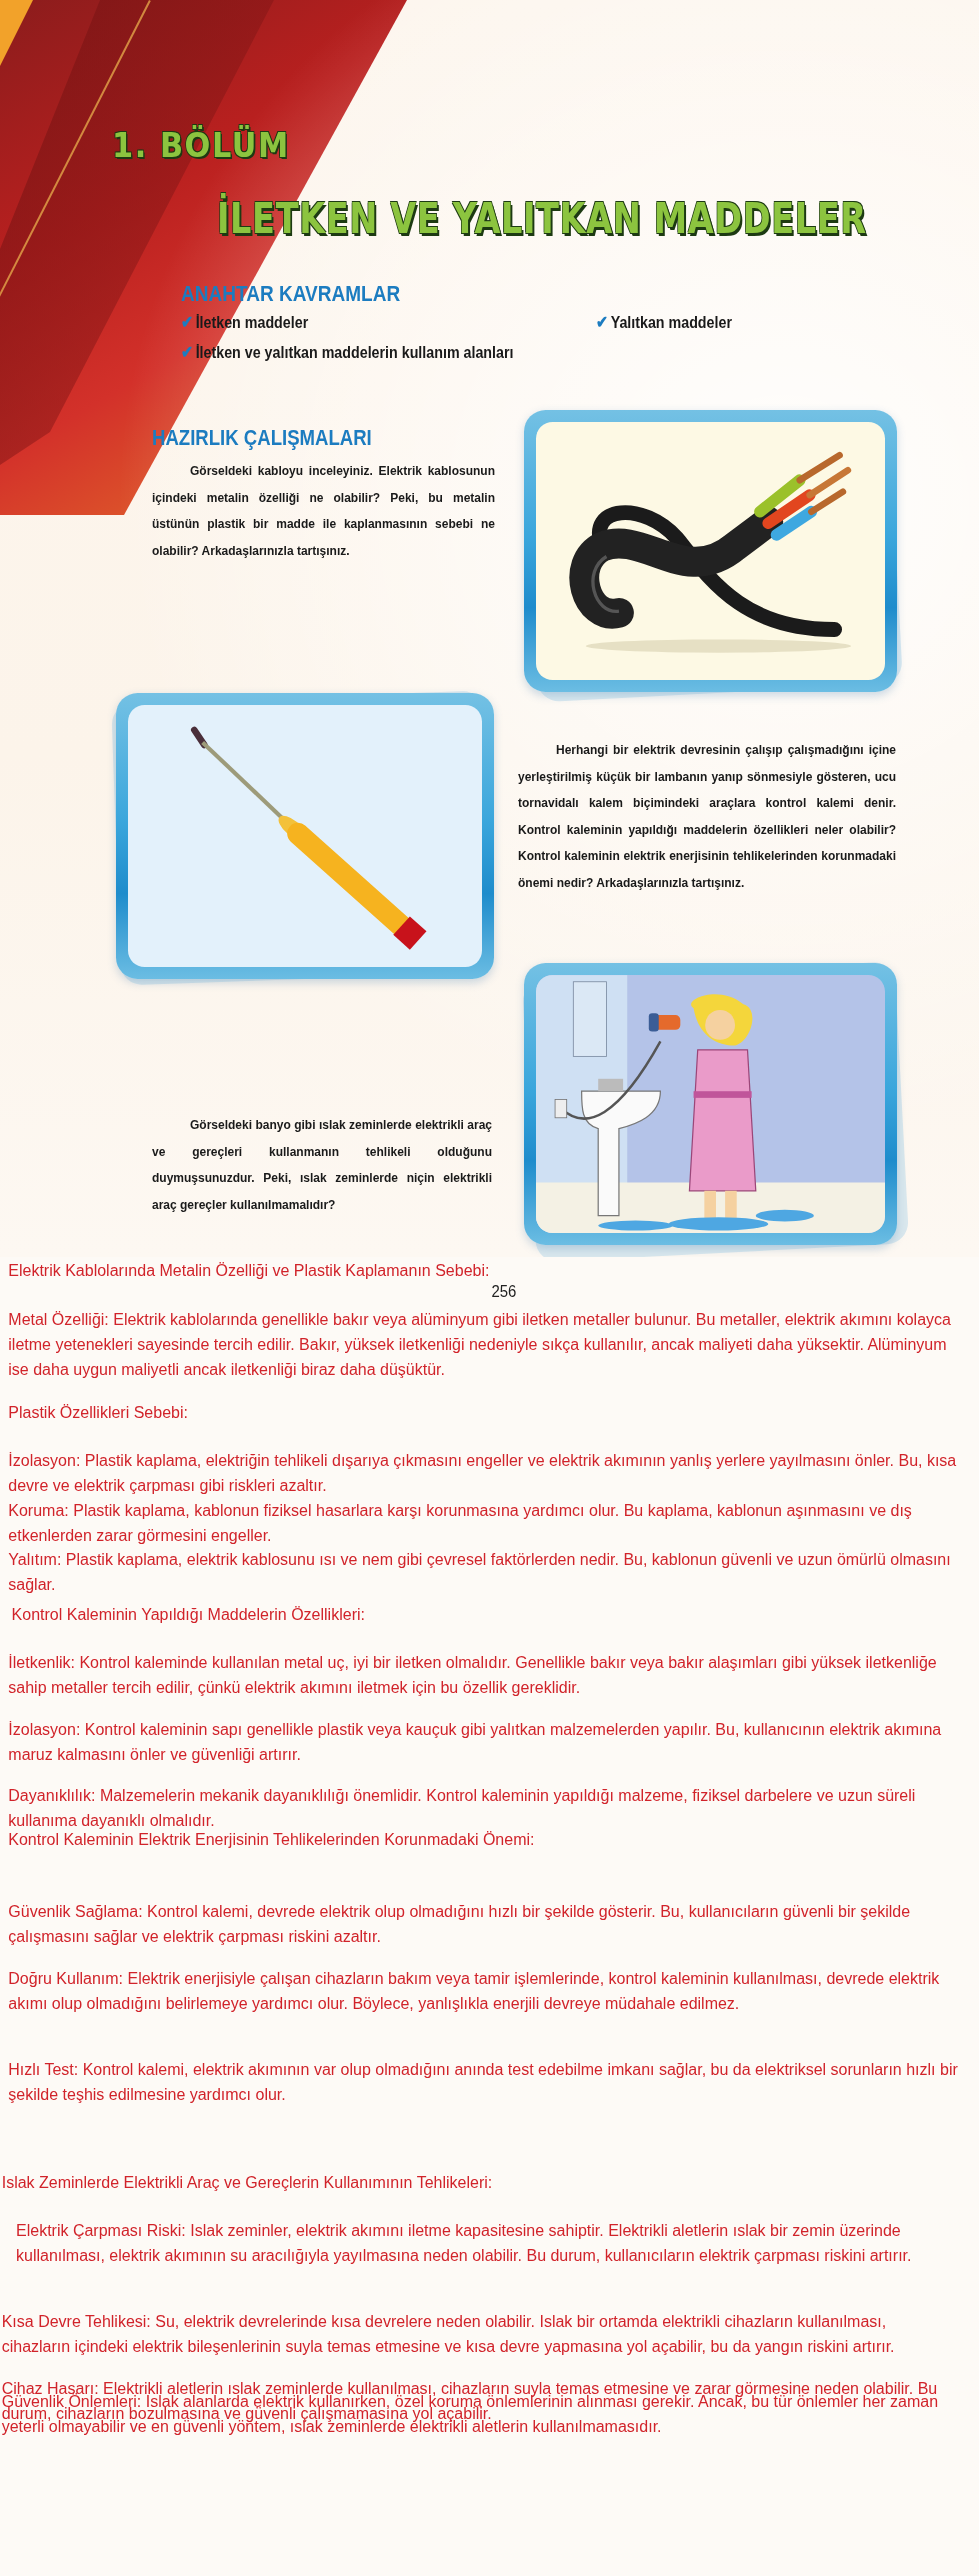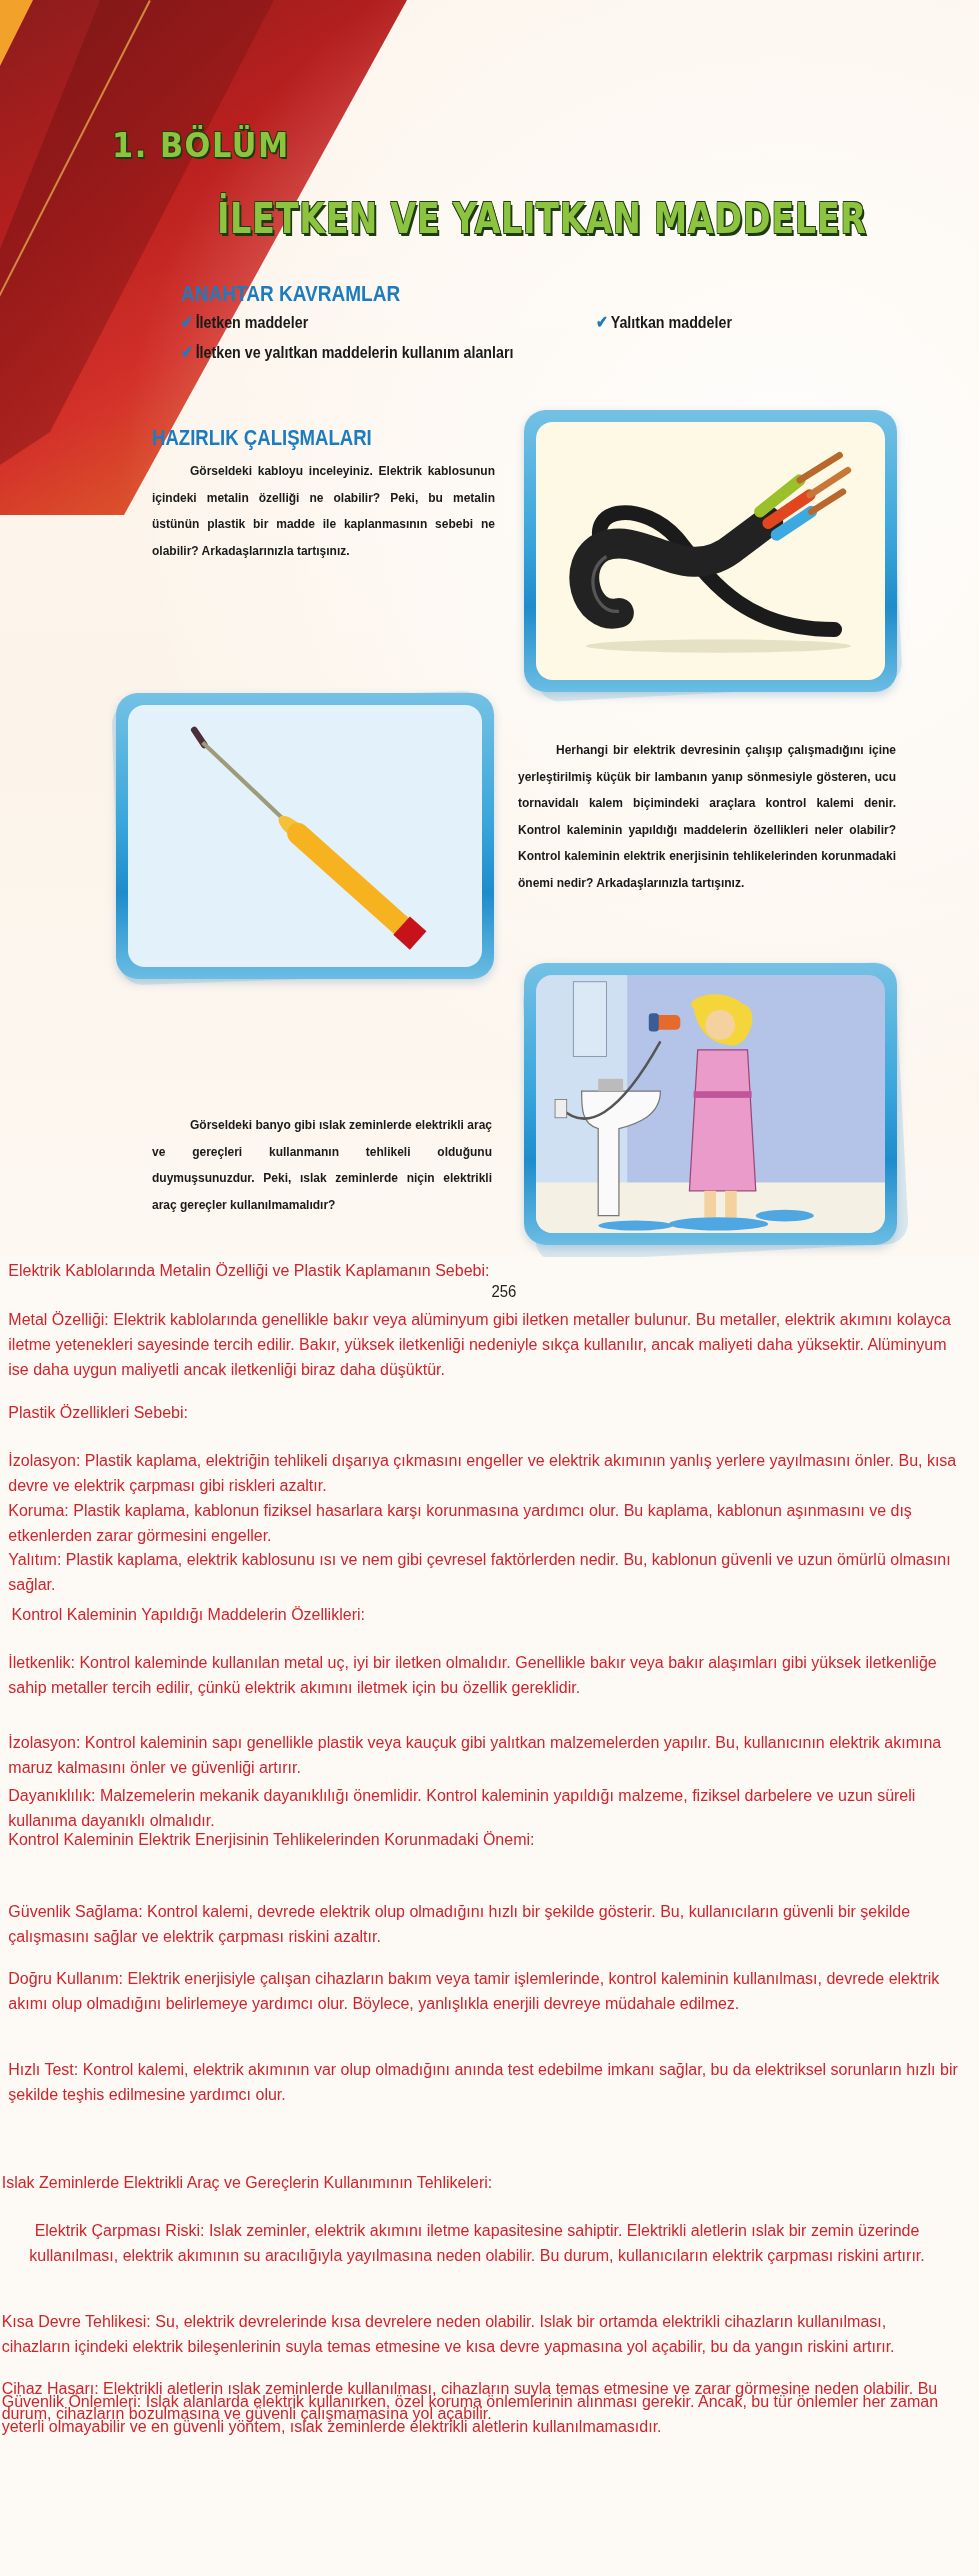--- a/index.html
+++ b/index.html
@@ -188,25 +188,25 @@
 
 <div class="red-section">
   <div class="rt" style="top:1px;">Elektrik Kablolarında Metalin Özelliği ve Plastik Kaplamanın Sebebi:</div>
   <div class="rt" style="top:50px;">Metal Özelliği: Elektrik kablolarında genellikle bakır veya alüminyum gibi iletken metaller bulunur. Bu metaller, elektrik akımını kolayca iletme yetenekleri sayesinde tercih edilir. Bakır, yüksek iletkenliği nedeniyle sıkça kullanılır, ancak maliyeti daha yüksektir. Alüminyum ise daha uygun maliyetli ancak iletkenliği biraz daha düşüktür.</div>
   <div class="rt" style="top:143px;">Plastik Özellikleri Sebebi:</div>
   <div class="rt" style="top:191px;">İzolasyon: Plastik kaplama, elektriğin tehlikeli dışarıya çıkmasını engeller ve elektrik akımının yanlış yerlere yayılmasını önler. Bu, kısa devre ve elektrik çarpması gibi riskleri azaltır.</div>
   <div class="rt" style="top:241px;">Koruma: Plastik kaplama, kablonun fiziksel hasarlara karşı korunmasına yardımcı olur. Bu kaplama, kablonun aşınmasını ve dış etkenlerden zarar görmesini engeller.</div>
   <div class="rt" style="top:290px;">Yalıtım: Plastik kaplama, elektrik kablosunu ısı ve nem gibi çevresel faktörlerden nedir. Bu, kablonun güvenli ve uzun ömürlü olmasını sağlar.</div>
   <div class="rt" style="top:345px; left:11.6px;">Kontrol Kaleminin Yapıldığı Maddelerin Özellikleri:</div>
   <div class="rt" style="top:393px;">İletkenlik: Kontrol kaleminde kullanılan metal uç, iyi bir iletken olmalıdır. Genellikle bakır veya bakır alaşımları gibi yüksek iletkenliğe sahip metaller tercih edilir, çünkü elektrik akımını iletmek için bu özellik gereklidir.</div>
-  <div class="rt" style="top:460px;margin-top:13px;">İzolasyon: Kontrol kaleminin sapı genellikle plastik veya kauçuk gibi yalıtkan malzemelerden yapılır. Bu, kullanıcının elektrik akımına maruz kalmasını önler ve güvenliği artırır.</div>
+  <div class="rt" style="top:460px;">İzolasyon: Kontrol kaleminin sapı genellikle plastik veya kauçuk gibi yalıtkan malzemelerden yapılır. Bu, kullanıcının elektrik akımına maruz kalmasını önler ve güvenliği artırır.</div>
   <div class="rt" style="top:526px;">Dayanıklılık: Malzemelerin mekanik dayanıklılığı önemlidir. Kontrol kaleminin yapıldığı malzeme, fiziksel darbelere ve uzun süreli kullanıma dayanıklı olmalıdır.</div>
   <div class="rt" style="top:570px;">Kontrol Kaleminin Elektrik Enerjisinin Tehlikelerinden Korunmadaki Önemi:</div>
   <div class="rt" style="top:642px;">Güvenlik Sağlama: Kontrol kalemi, devrede elektrik olup olmadığını hızlı bir şekilde gösterir. Bu, kullanıcıların güvenli bir şekilde çalışmasını sağlar ve elektrik çarpması riskini azaltır.</div>
   <div class="rt" style="top:709px;">Doğru Kullanım: Elektrik enerjisiyle çalışan cihazların bakım veya tamir işlemlerinde, kontrol kaleminin kullanılması, devrede elektrik akımı olup olmadığını belirlemeye yardımcı olur. Böylece, yanlışlıkla enerjili devreye müdahale edilmez.</div>
   <div class="rt" style="top:800px;">Hızlı Test: Kontrol kalemi, elektrik akımının var olup olmadığını anında test edebilme imkanı sağlar, bu da elektriksel sorunların hızlı bir şekilde teşhis edilmesine yardımcı olur.</div>
   <div class="rt" style="top:913px; left:1.7px;">Islak Zeminlerde Elektrikli Araç ve Gereçlerin Kullanımının Tehlikeleri:</div>
-  <div class="rt" style="top:961px; left:0;text-align:center;">Elektrik Çarpması Riski: Islak zeminler, elektrik akımını iletme kapasitesine sahiptir. Elektrikli aletlerin ıslak bir zemin üzerinde kullanılması, elektrik akımının su aracılığıyla yayılmasına neden olabilir. Bu durum, kullanıcıların elektrik çarpması riskini artırır.</div>
+  <div class="rt" style="top:961px; left:16px;">Elektrik Çarpması Riski: Islak zeminler, elektrik akımını iletme kapasitesine sahiptir. Elektrikli aletlerin ıslak bir zemin üzerinde kullanılması, elektrik akımının su aracılığıyla yayılmasına neden olabilir. Bu durum, kullanıcıların elektrik çarpması riskini artırır.</div>
   <div class="rt" style="top:1052px; left:1.7px;">Kısa Devre Tehlikesi: Su, elektrik devrelerinde kısa devrelere neden olabilir. Islak bir ortamda elektrikli cihazların kullanılması, cihazların içindeki elektrik bileşenlerinin suyla temas etmesine ve kısa devre yapmasına yol açabilir, bu da yangın riskini artırır.</div>
   <div class="rt" style="top:1119px; left:1.7px;">Cihaz Hasarı: Elektrikli aletlerin ıslak zeminlerde kullanılması, cihazların suyla temas etmesine ve zarar görmesine neden olabilir. Bu durum, cihazların bozulmasına ve güvenli çalışmamasına yol açabilir.</div>
   <div class="rt" style="top:1132px; left:1.7px;">Güvenlik Önlemleri: Islak alanlarda elektrik kullanırken, özel koruma önlemlerinin alınması gerekir. Ancak, bu tür önlemler her zaman yeterli olmayabilir ve en güvenli yöntem, ıslak zeminlerde elektrikli aletlerin kullanılmamasıdır.</div>
 </div>
 
 
 </body></html>

